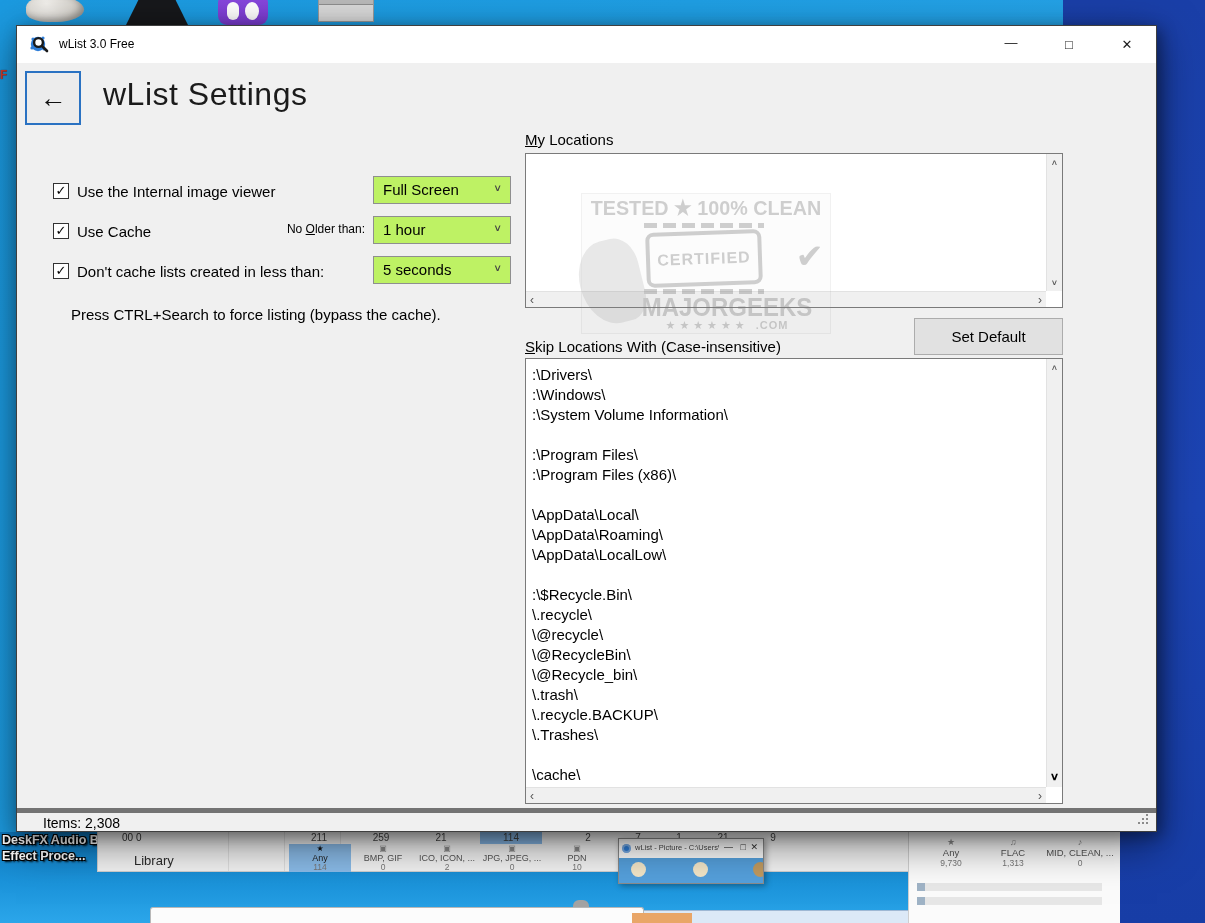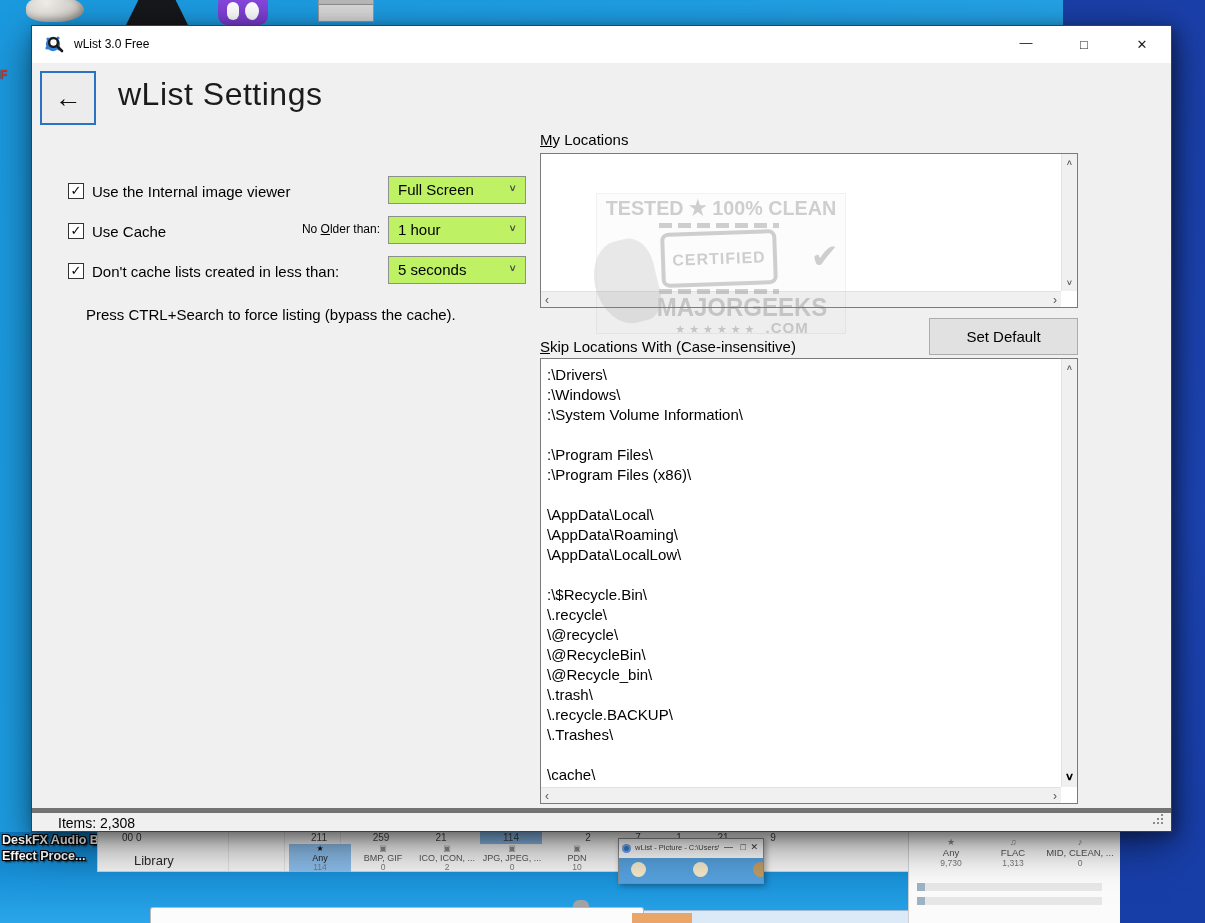--- a/index.html
+++ b/index.html
@@ -81,21 +81,21 @@
   
   .strip-white { position:absolute; left:150px; top:907px; width:494px; height:16px;
     background:#fcfcfc; border:1px solid #b8b8b8; border-bottom:none; border-radius:3px 3px 0 0; }
   .strip-blob { position:absolute; left:573px; top:900px; width:16px; height:23px;
     background:#a3a3a3; border-radius:6px 6px 0 0; }
   .strip-pale { position:absolute; left:644px; top:910px; width:264px; height:13px;
     background:#dce9f7; border-top:1px solid #9fb8d4; }
   .strip-orange { position:absolute; left:632px; top:913px; width:60px; height:10px; background:#e9a668; }
 
   
-  .main-window { position:absolute; left:31px; top:25px; width:1141px; height:807px;
+  .main-window { position:absolute; left:16px; top:25px; width:1141px; height:807px;
     background:#f0f0f0; border:1px solid #3f3f3f;
     box-shadow:0 12px 40px rgba(0,0,0,.5), 4px 4px 14px rgba(0,0,0,.35); }
   .titlebar { position:absolute; left:0; top:0; right:0; height:37px; background:#fff; }
   .app-icon { position:absolute; left:13px; top:8px; }
   .title-text { position:absolute; left:42px; top:0; height:37px; line-height:37px; font-size:12px; color:#000; }
   .caption-buttons { position:absolute; right:0; top:0; height:37px; display:flex; }
   .cap-btn { width:58px; height:37px; display:flex; align-items:center; justify-content:center;
     font-size:13px; color:#1a1a1a; cursor:default; }
   .cap-btn.min span { transform:translateY(-2px); }
 
@@ -153,21 +153,21 @@
     background:repeating-linear-gradient(90deg,currentColor 0 13px,transparent 13px 19px); }
   .wm-dash.t { top:29px; } .wm-dash.b { top:95px; }
   .wm-stamp { position:absolute; left:64px; top:37px; width:116px; height:55px;
     border:4px solid currentColor; border-radius:8px; display:flex; align-items:center;
     justify-content:center; font-weight:bold; font-size:16px; letter-spacing:1px; transform:rotate(-2deg); }
   .wm-check { position:absolute; right:6px; top:42px; font-size:34px; }
   .wm-brand { position:absolute; top:99px; left:42px; right:0; text-align:center; font-weight:bold;
     font-size:25px; white-space:nowrap; transform:scaleX(.96); }
   .wm-stars { position:absolute; top:125px; left:42px; right:0; text-align:center; font-size:11px;
     letter-spacing:4px; white-space:nowrap; }
-  .wm-com { font-size:15px; font-weight:bold; letter-spacing:1px; }
+  .wm-com { font-size:11px; font-weight:bold; letter-spacing:1px; }
 
   .set-default { position:absolute; left:897px; top:292px; width:149px; height:37px;
     background:#e1e1e1; border:1px solid #acacac; font-size:15px; color:#000;
     display:flex; align-items:center; justify-content:center; cursor:default;
     font-family:"Liberation Sans", sans-serif; }
 
   .statusbar { position:absolute; left:0; right:0; top:782px; bottom:0; background:#f0f0f0;
     border-top:5px solid #737373; }
   .status-text { position:absolute; left:26px; top:2px; font-size:14px; color:#000; }
   .resize-grip { position:absolute; right:6px; bottom:5px; width:12px; height:12px; }

